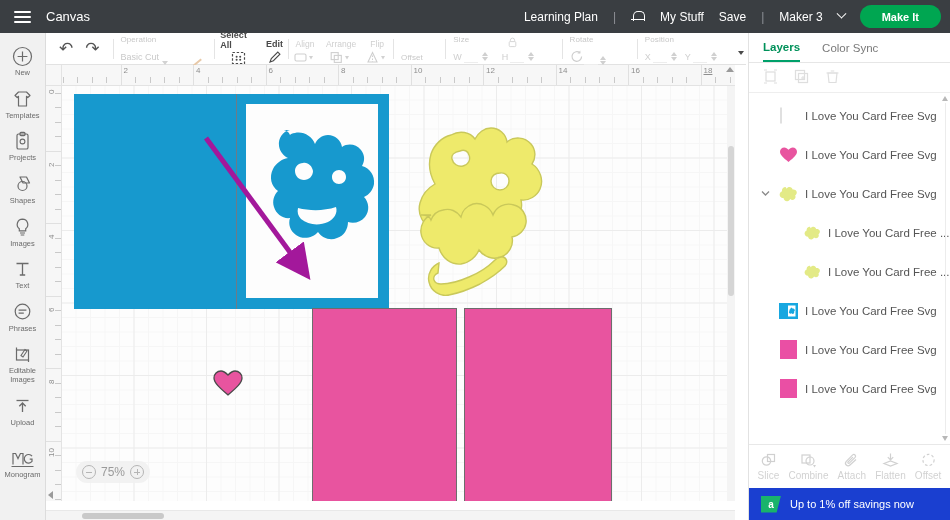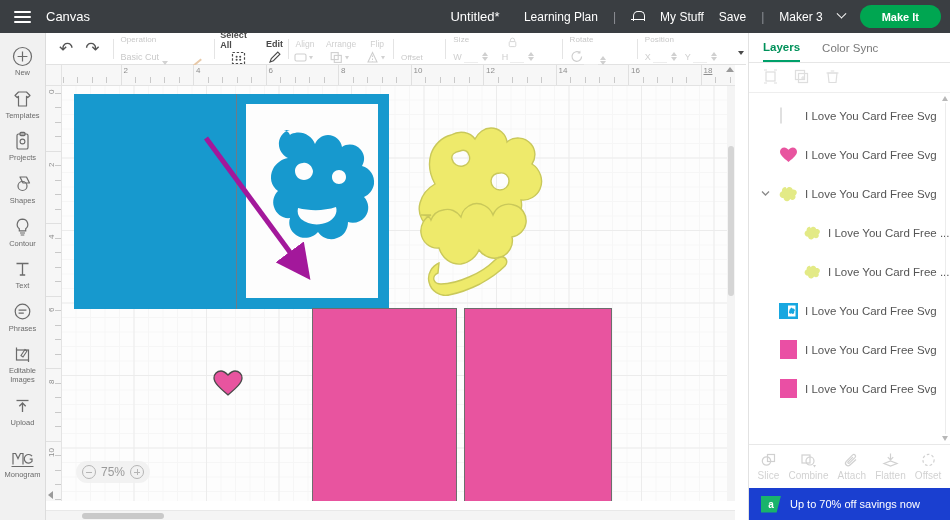--- a/index.html
+++ b/index.html
@@ -177,21 +177,20 @@
 
 <div class="app">
 
   <div class="topbar">
     <div class="hamburger">
       <span></span>
         <span></span>
         <span></span>
     </div>
     <div class="canvas-label">Canvas</div>
-    <div class="doc-title">Untitled*</div>
     <div class="top-right">
       <span class="tlink">Learning Plan</span>
       <span class="tsep">|</span>
       <span class="bell"></span>
       <span class="tlink">My Stuff</span>
       <span class="tlink">Save</span>
       <span class="tsep">|</span>
       <span class="tlink">Maker 3</span>
       <span class="chev"></span>
       <button class="makeit">Make It</button>
@@ -384,21 +383,21 @@
       </span>
       <span class="side-lbl">Shapes</span>
     </div>
     <div class="side-item">
       <span class="side-ico">
         <svg width="21" height="20" viewBox="0 0 21 20">
             <path d="M10.5 2.2a5.3 5.3 0 0 1 3.2 9.5v2.1H7.3v-2.1A5.3 5.3 0 0 1 10.5 2.2Z" fill="none" stroke="#6b6b6b" stroke-width="1.2"></path>
             <path d="M8 16h5M8.7 18h3.6" stroke="#6b6b6b" stroke-width="1.2"></path>
           </svg>
       </span>
-      <span class="side-lbl">Contour</span>
+      <span class="side-lbl">Images</span>
     </div>
     <div class="side-item">
       <span class="side-ico">
         <svg width="21" height="20" viewBox="0 0 21 20">
             <path d="M4.5 4.5h12M10.5 4.5v11.5M7.8 16h5.4" stroke="#6b6b6b" stroke-width="1.3"></path>
           </svg>
       </span>
       <span class="side-lbl">Text</span>
     </div>
     <div class="side-item">
@@ -741,16 +740,16 @@
       <div class="bt">
         <svg width="17" height="16" viewBox="0 0 17 16">
             <circle cx="8.5" cy="8" r="5.6" fill="none" stroke="#7c7c7c" stroke-width="1.2" stroke-dasharray="2.6 2.2"></circle>
           </svg>
         <span class="bt-lbl">Offset</span>
       </div>
     </div>
 
     <div class="promo">
       <div class="promo-ico">a</div>
-      <div class="promo-txt">Up to 70% off savings now</div>
+      <div class="promo-txt">Up to 1% off savings now</div>
     </div>
   </div>
 </div>
 
 </body></html>

